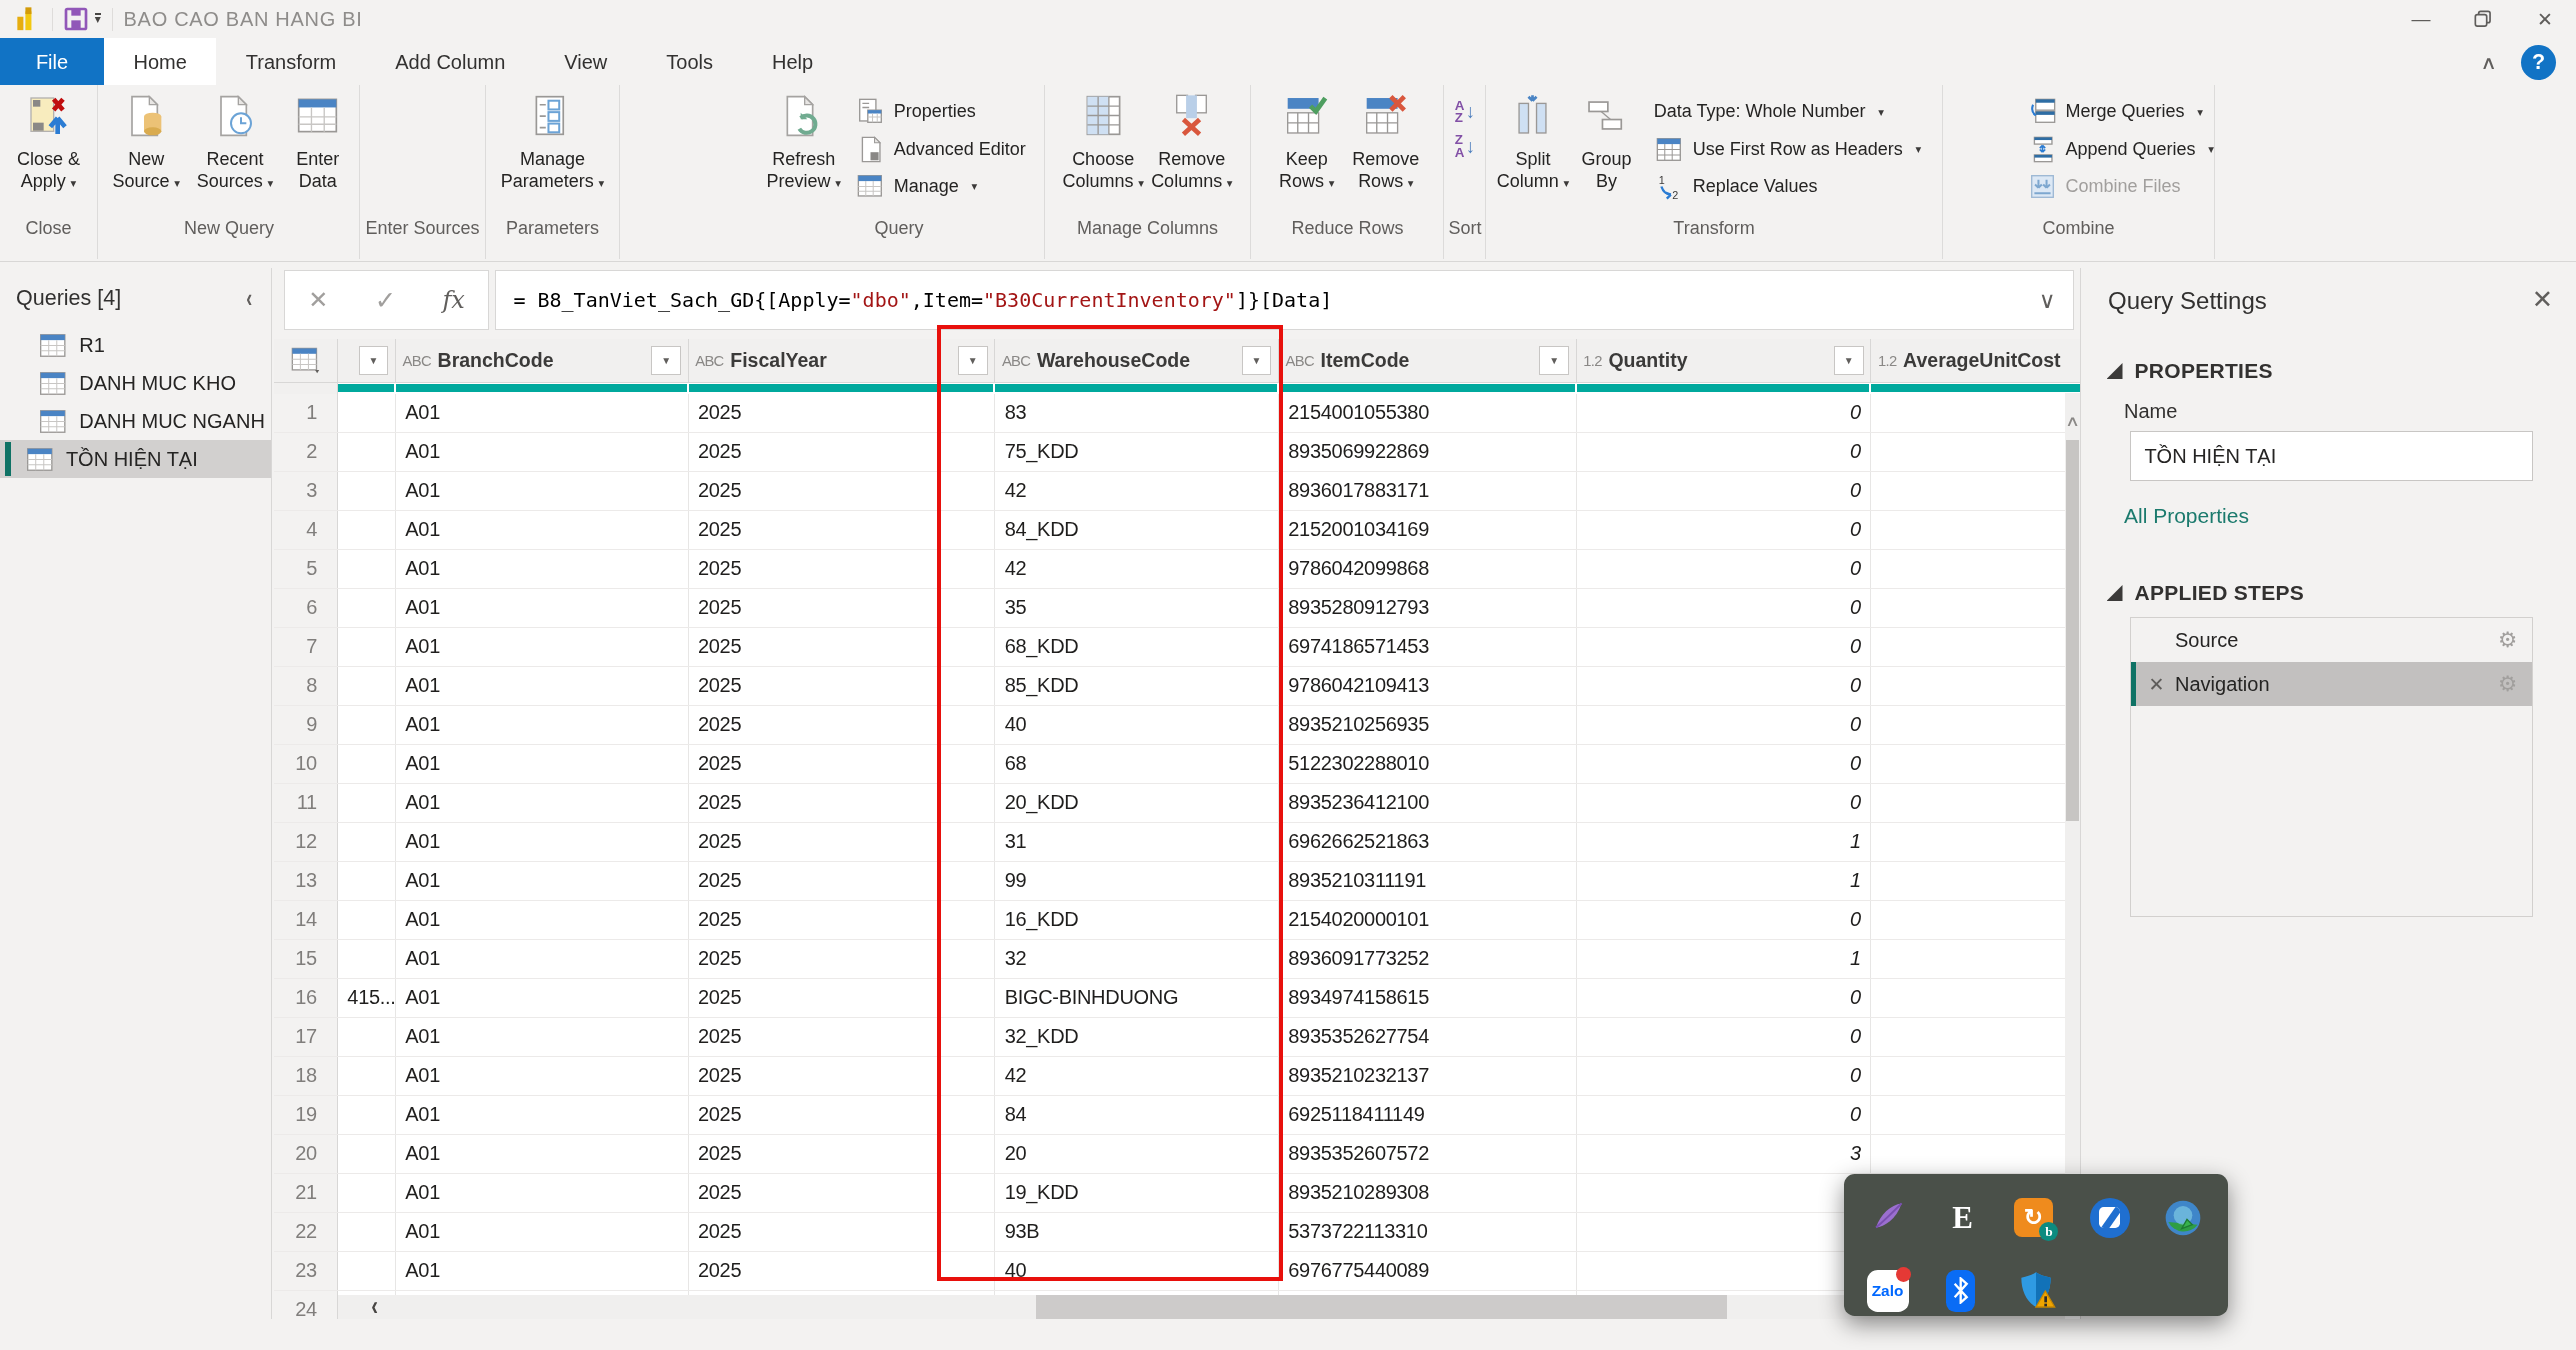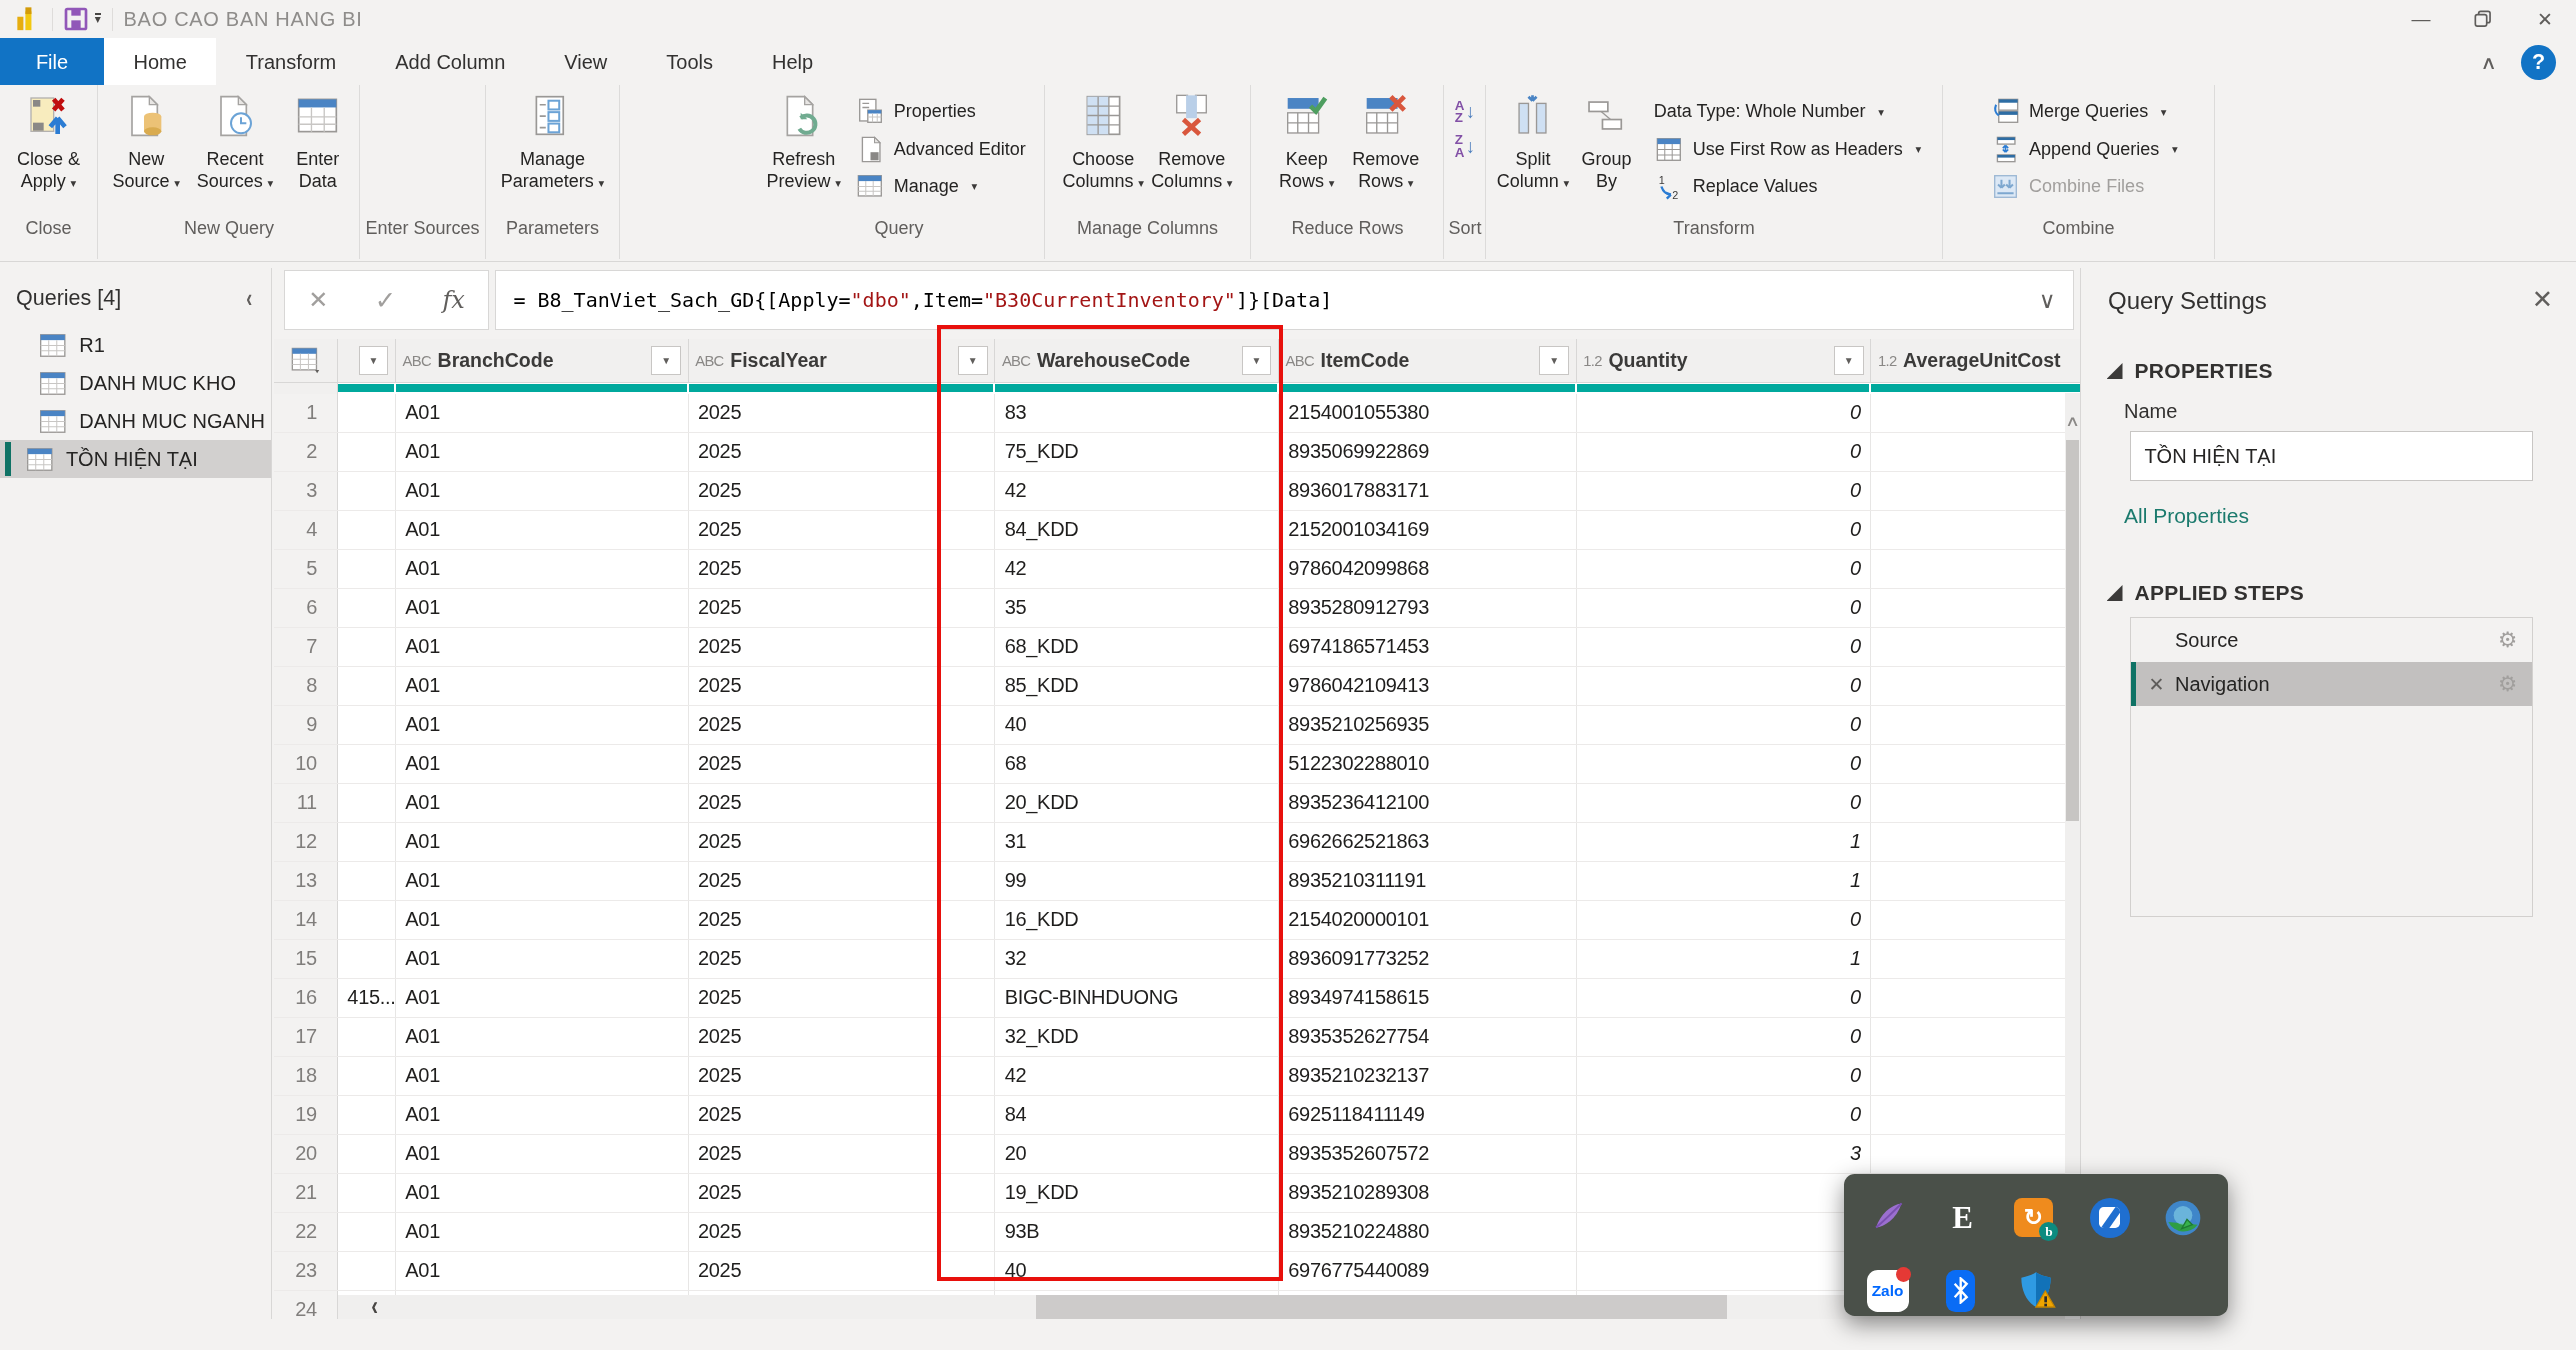--- a/index.html
+++ b/index.html
@@ -434,21 +434,21 @@
                 </svg>
             </span>
             <span>Replace Values</span>
           </div>
         </div>
       </div>
       <div class="rg-label">Transform</div>
     </div>
 
     <div class="rgroup" style="left:1943px;width:271px;border-right:1.3px solid #dcdbda">
-      <div class="rg-body" style="justify-content:center;padding-left:10.7px">
+      <div class="rg-body" style="justify-content:flex-end;padding-left:10.7px">
         <div class="stack">
           <div class="sbtn">
             <span class="sic">
               <svg width="27" height="27" viewBox="0 0 40 40">
                   <rect x="10" y="2" width="28" height="16" fill="#fff" stroke="#9a9896" stroke-width="2"></rect>
                   <rect x="10" y="2" width="28" height="5" fill="#2e6da4"></rect>
                   <rect x="10" y="20" width="28" height="16" fill="#fff" stroke="#9a9896" stroke-width="2"></rect>
                   <rect x="10" y="20" width="28" height="5" fill="#2e6da4"></rect>
                   <path d="M6 10 q-4 10 4 16" stroke="#2b7cd3" stroke-width="3" fill="none"></path>
                 </svg>
@@ -812,21 +812,21 @@
           <div class="c w-item">8935210289308</div>
           <div class="c w-qty c-qty">0</div>
           <div class="c w-avg" style="border-right: none;"></div>
         </div>
         <div class="trow">
           <div class="c c-num">22</div>
           <div class="c w-narrow"></div>
           <div class="c w-branch">A01</div>
           <div class="c w-fiscal">2025</div>
           <div class="c w-wh">93B</div>
-          <div class="c w-item">8935210224880</div>
+          <div class="c w-item">5373722113310</div>
           <div class="c w-qty c-qty">0</div>
           <div class="c w-avg" style="border-right: none;"></div>
         </div>
         <div class="trow">
           <div class="c c-num">23</div>
           <div class="c w-narrow"></div>
           <div class="c w-branch">A01</div>
           <div class="c w-fiscal">2025</div>
           <div class="c w-wh">40</div>
           <div class="c w-item">6976775440089</div>

